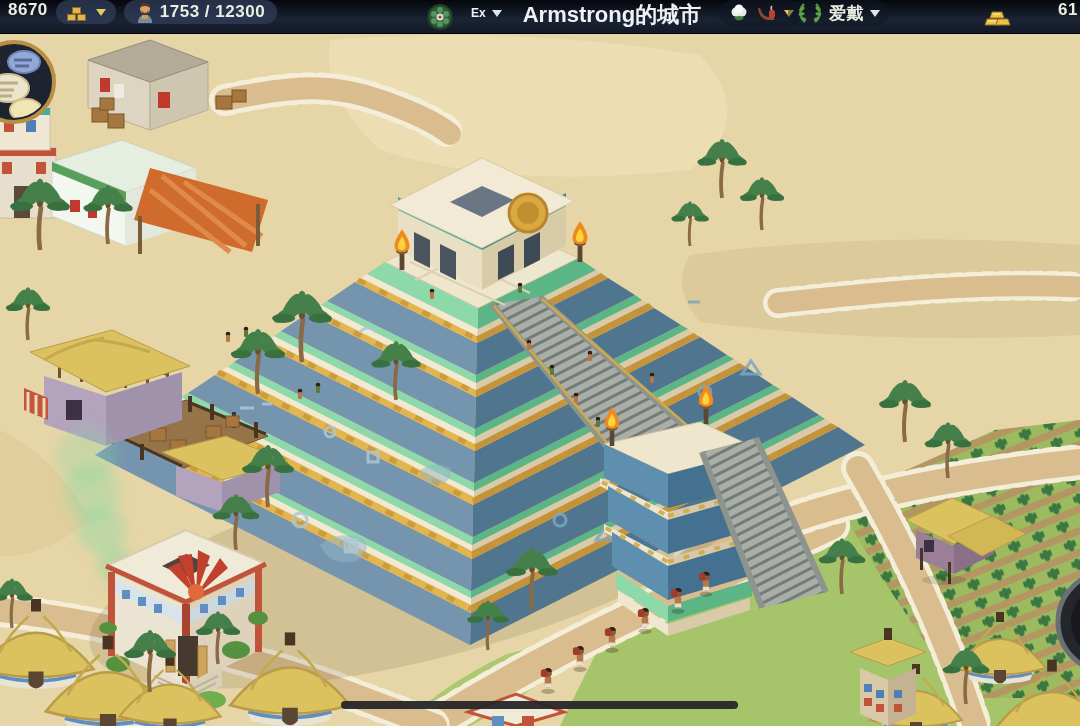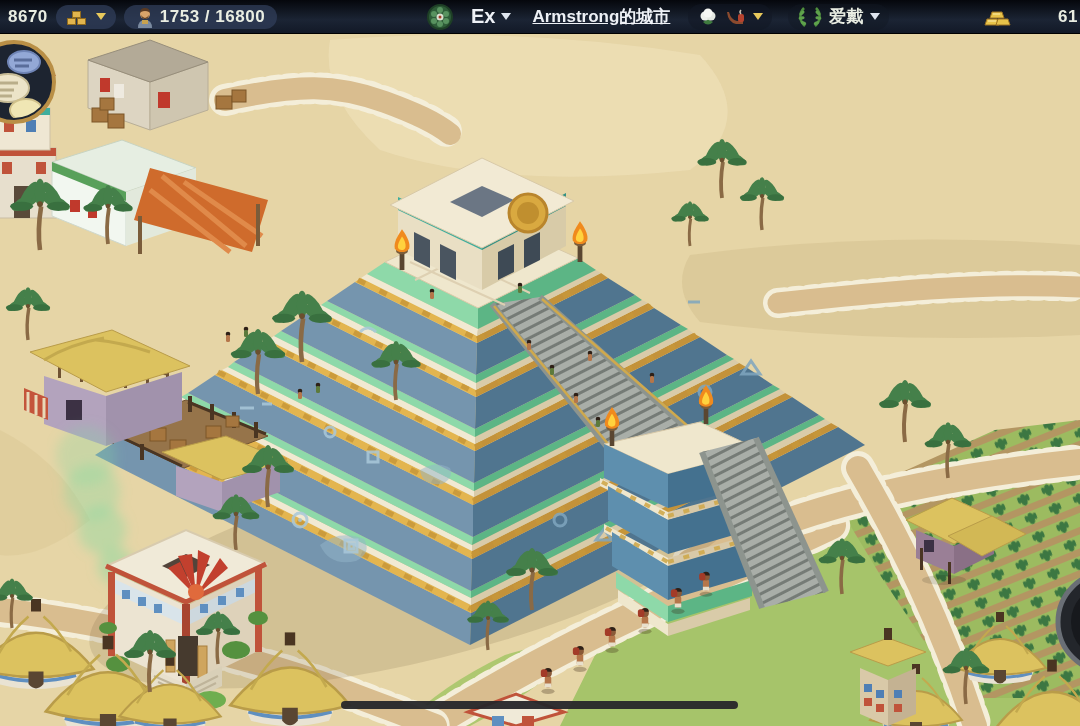--- a/index.html
+++ b/index.html
@@ -5,39 +5,39 @@
   html,body{margin:0;padding:0;background:#000;}
   #stage{position:relative;width:1080px;height:726px;overflow:hidden;
          font-family:"Liberation Sans",sans-serif;background:#e6d5a6;}
   #scene{position:absolute;left:0;top:0;width:1080px;height:726px;display:block;}
 
   
   .topbar{position:absolute;left:0;top:0;width:1080px;height:33px;
           background:linear-gradient(#05070c,#1b2434 60%,#121927);
           border-bottom:1px solid #000;z-index:10;color:#e6ebf3;}
   .hud-text{font-size:17px;font-weight:bold;color:#e9ede2;letter-spacing:.5px;}
-  .hgroup{position:absolute;top:0;height:33px;display:flex;align-items:center;gap:8px;}
+  .hgroup{position:absolute;top:0;height:33px;display:flex;gap:8px;}
   .pill{display:flex;align-items:center;gap:6px;background:rgba(48,62,90,.75);
         border:none;border-radius:15px;padding:3px 10px;height:24px;box-sizing:border-box;
         color:#e9ede2;cursor:pointer;}
   button{font-family:inherit;}
   .flat{display:flex;align-items:center;gap:6px;background:rgba(18,24,36,.55);
         border:none;border-radius:14px;padding:3px 9px;height:26px;color:#e6ebf3;cursor:pointer;}
   .chev{width:0;height:0;border-left:5px solid transparent;border-right:5px solid transparent;
         border-top:7px solid #e8c95c;display:inline-block;}
   .chev.white{border-top-color:#dfe5ee;}
   .blocks-icon{position:relative;width:24px;height:17px;display:inline-block;}
   .blocks-icon i{position:absolute;width:9px;height:7px;background:#e2b54e;
                  border:1px solid #8f6a1e;box-sizing:border-box;}
   .blocks-icon i:nth-child(1){left:1px;bottom:0;}
   .blocks-icon i:nth-child(2){left:11px;bottom:0;}
   .blocks-icon i:nth-child(3){left:6px;bottom:7px;}
   .hicon{display:inline-flex;align-items:center;justify-content:center;}
-  .city-name{font-size:17px;font-weight:bold;color:#eef1f6;text-decoration:underline;}
-  .lvl-label{font-size:20px;font-weight:bold;color:#eef1f6;}
+  .city-name{font-size:22px;font-weight:bold;color:#eef1f6;}
+  .lvl-label{font-size:12px;font-weight:bold;color:#eef1f6;}
 
   
   .home-indicator{position:absolute;left:341px;top:701px;width:397px;height:8px;
                   border-radius:4px;background:#26262a;opacity:.95;z-index:9;}
 </style>
 </head>
 <body>
 
 <div id="stage">
 
@@ -548,21 +548,21 @@
     <div class="pill" style="padding:2px 12px;">
       <span class="hicon">
         <svg width="18" height="22" viewBox="0 0 18 22">
           <path d="M2,22 Q2,14 9,14 Q16,14 16,22 Z" fill="#7a8aa0"></path>
           <path d="M6,14 h6 v4 h-6 Z" fill="#c8a24e"></path>
           <circle cx="9" cy="8" r="5" fill="#d9a46a"></circle>
           <path d="M4,7 Q4,2 9,2 Q14,2 14,7 L13,6 Q9,4 5,6 Z" fill="#5a3a22"></path>
           <path d="M5,9 Q9,15 13,9 Q12,13 9,13 Q6,13 5,9 Z" fill="#5a3a22"></path>
         </svg>
       </span>
-      <span class="hud-text">1753 / 16800</span>
+      <span class="hud-text">1753 / 12300</span>
     </div>
   </div>
 
   <div class="hgroup" style="left:426px;">
     <span class="hicon">
       <svg width="28" height="28" viewBox="0 0 28 28">
         <circle cx="14" cy="14" r="12" fill="#2e5c38" stroke="#1e3f26" stroke-width="2"></circle>
         <g fill="#58925f">
           <circle cx="14" cy="7" r="3"></circle>
               <circle cx="20" cy="11" r="3"></circle>

